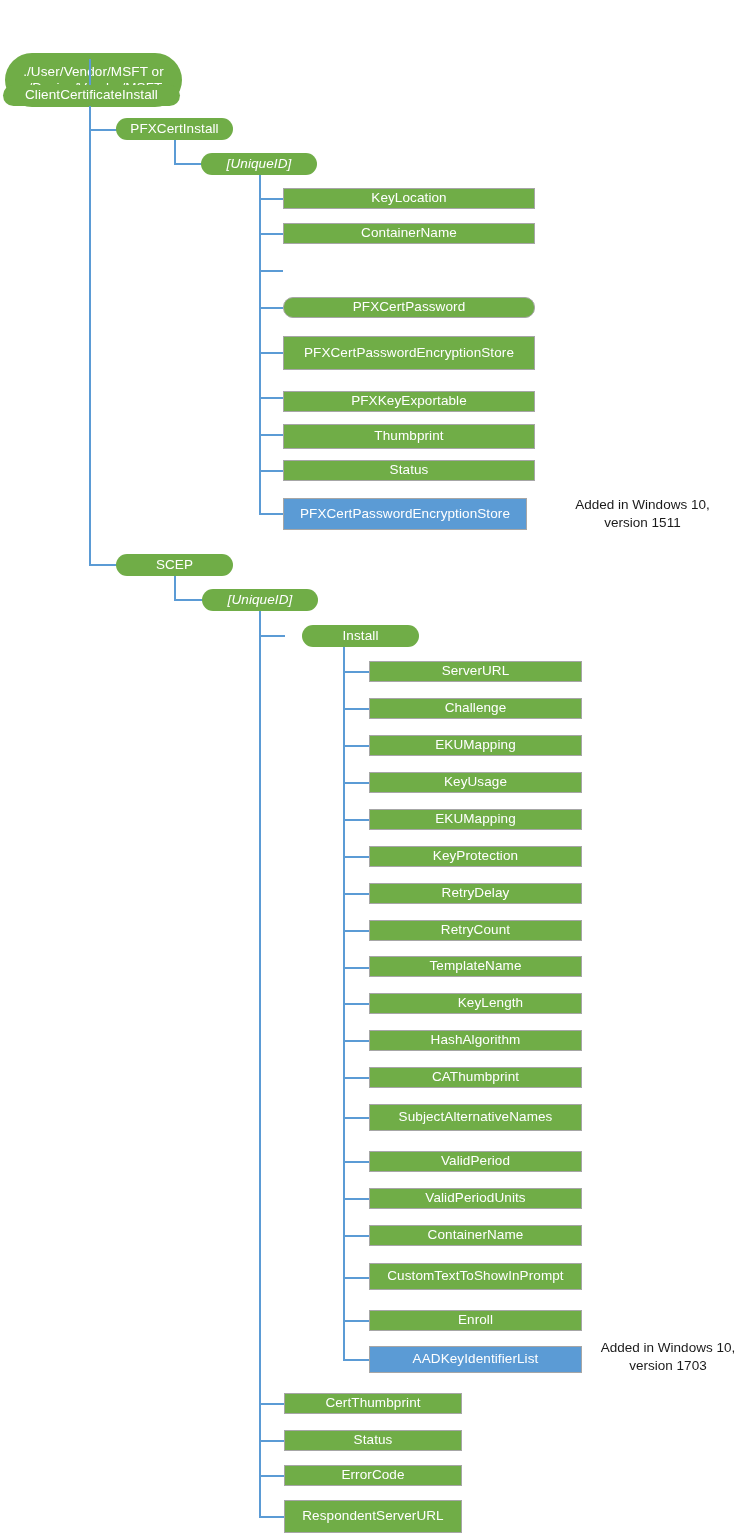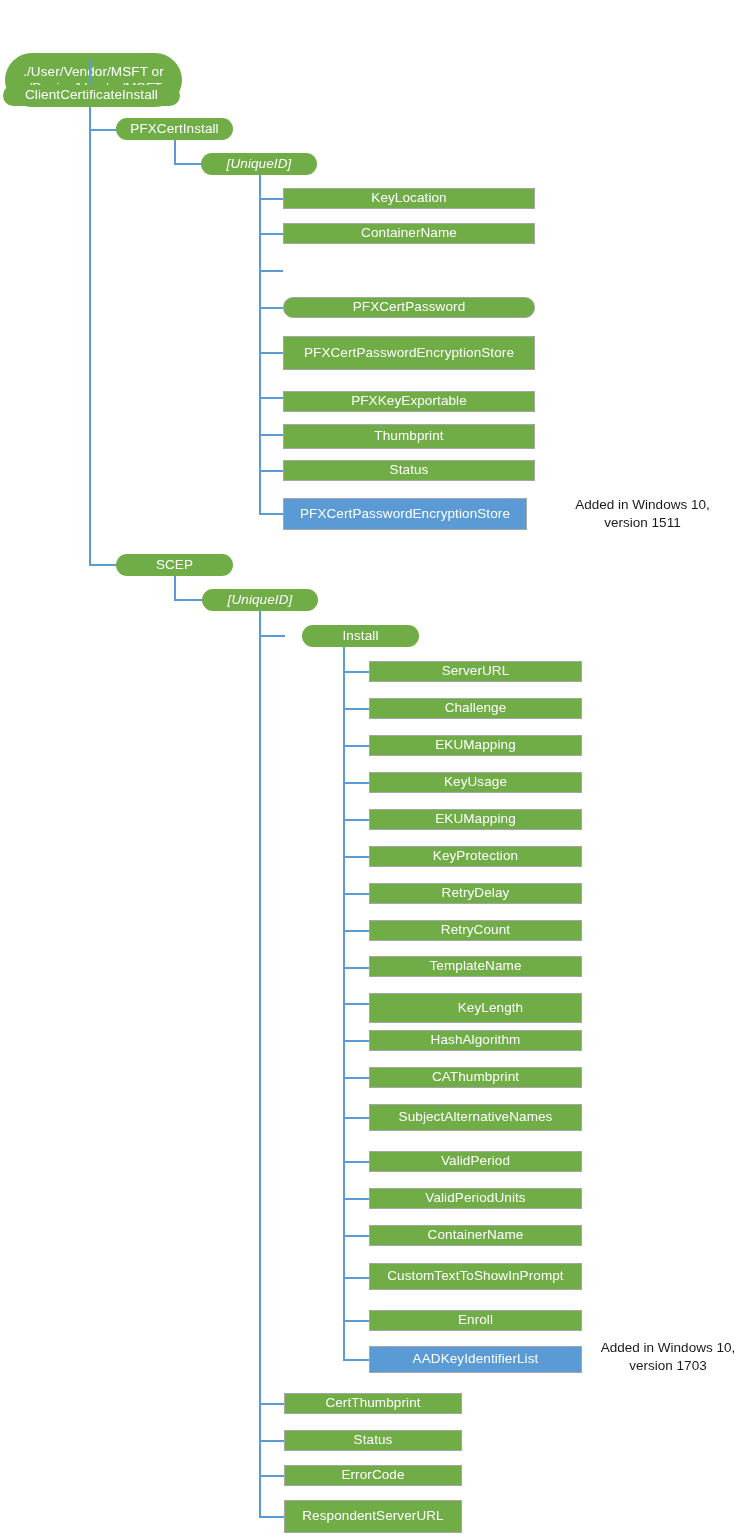--- a/index.html
+++ b/index.html
@@ -147,21 +147,21 @@
 
   <div class="node rect" style="left:369px; top:661px; width:213px; height:21px;">ServerURL</div>
   <div class="node rect" style="left:369px; top:698px; width:213px; height:21px;">Challenge</div>
   <div class="node rect" style="left:369px; top:735px; width:213px; height:21px;">EKUMapping</div>
   <div class="node rect" style="left:369px; top:772px; width:213px; height:21px;">KeyUsage</div>
   <div class="node rect" style="left:369px; top:809px; width:213px; height:21px;">EKUMapping</div>
   <div class="node rect" style="left:369px; top:846px; width:213px; height:21px;">KeyProtection</div>
   <div class="node rect" style="left:369px; top:883px; width:213px; height:21px;">RetryDelay</div>
   <div class="node rect" style="left:369px; top:920px; width:213px; height:21px;">RetryCount</div>
   <div class="node rect" style="left:369px; top:956px; width:213px; height:21px;">TemplateName</div>
-  <div class="node rect" style="left:369px; top:993px; width:213px; height:30px;padding-left:36px;">KeyLength</div>
+  <div class="node rect" style="left:369px; top:993px; width:213px; height:21px;padding-left:36px;">KeyLength</div>
   <div class="node rect" style="left:369px; top:1030px; width:213px; height:21px;">HashAlgorithm</div>
   <div class="node rect" style="left:369px; top:1067px; width:213px; height:21px;">CAThumbprint</div>
   <div class="node rect" style="left:369px; top:1104px; width:213px; height:27px;">SubjectAlternativeNames</div>
   <div class="node rect" style="left:369px; top:1151px; width:213px; height:21px;">ValidPeriod</div>
   <div class="node rect" style="left:369px; top:1188px; width:213px; height:21px;">ValidPeriodUnits</div>
   <div class="node rect" style="left:369px; top:1225px; width:213px; height:21px;">ContainerName</div>
   <div class="node rect" style="left:369px; top:1263px; width:213px; height:27px;">CustomTextToShowInPrompt</div>
   <div class="node rect" style="left:369px; top:1310px; width:213px; height:21px;">Enroll</div>
   <div class="node rect blue" style="left:369px; top:1346px; width:213px; height:27px;">AADKeyIdentifierList</div>
 

